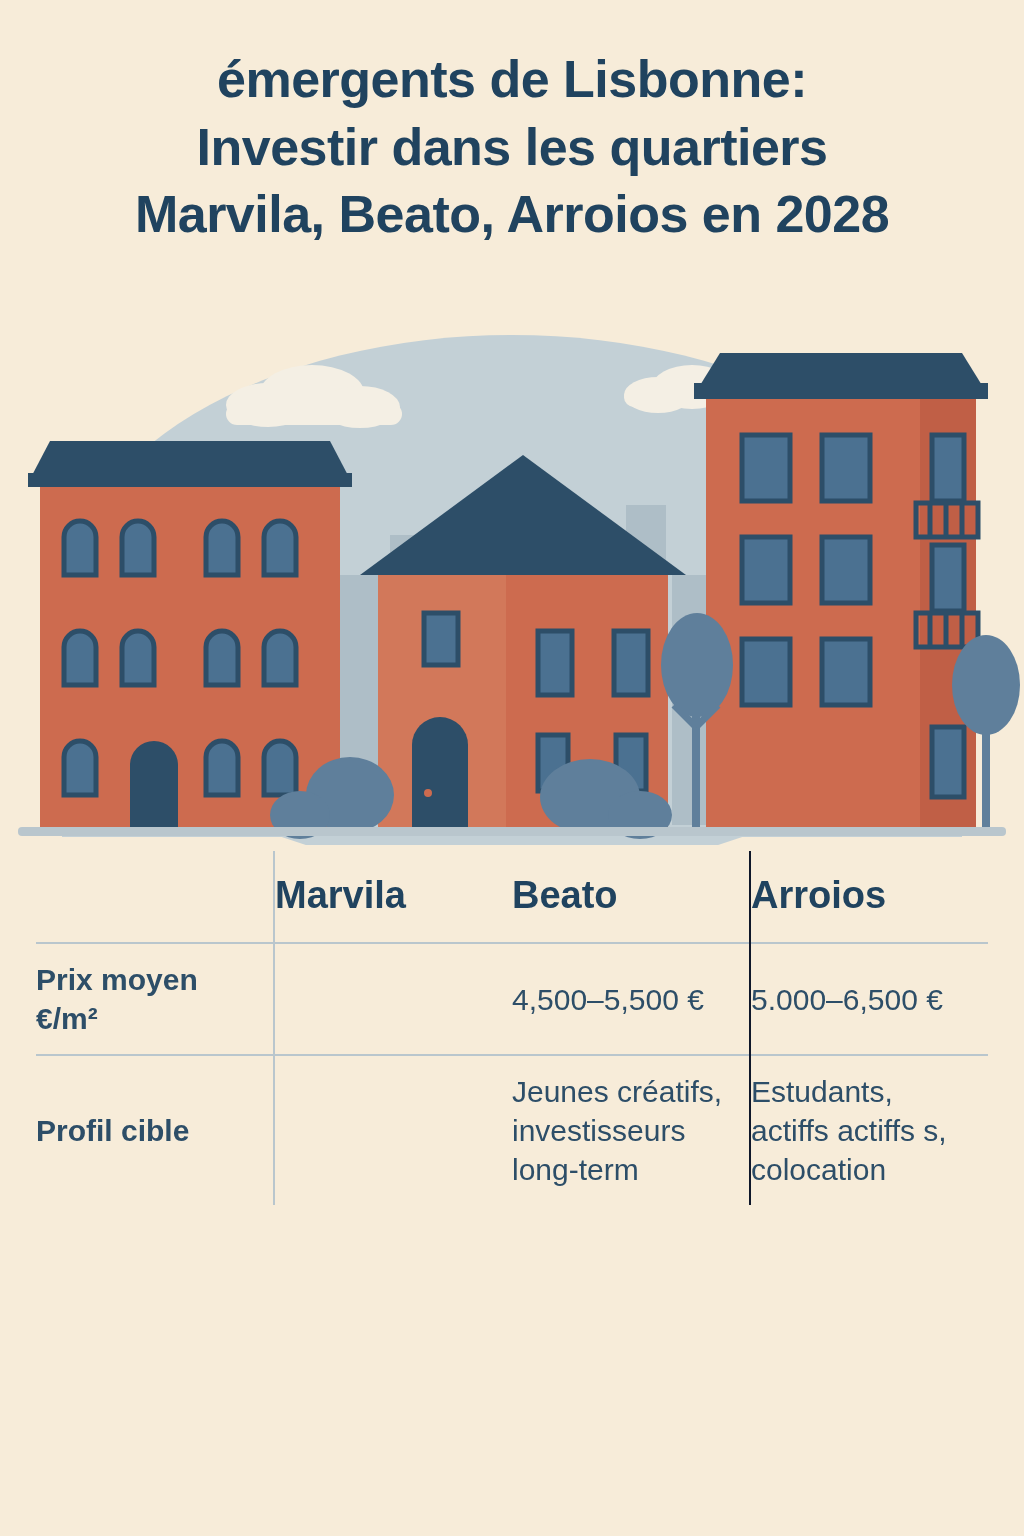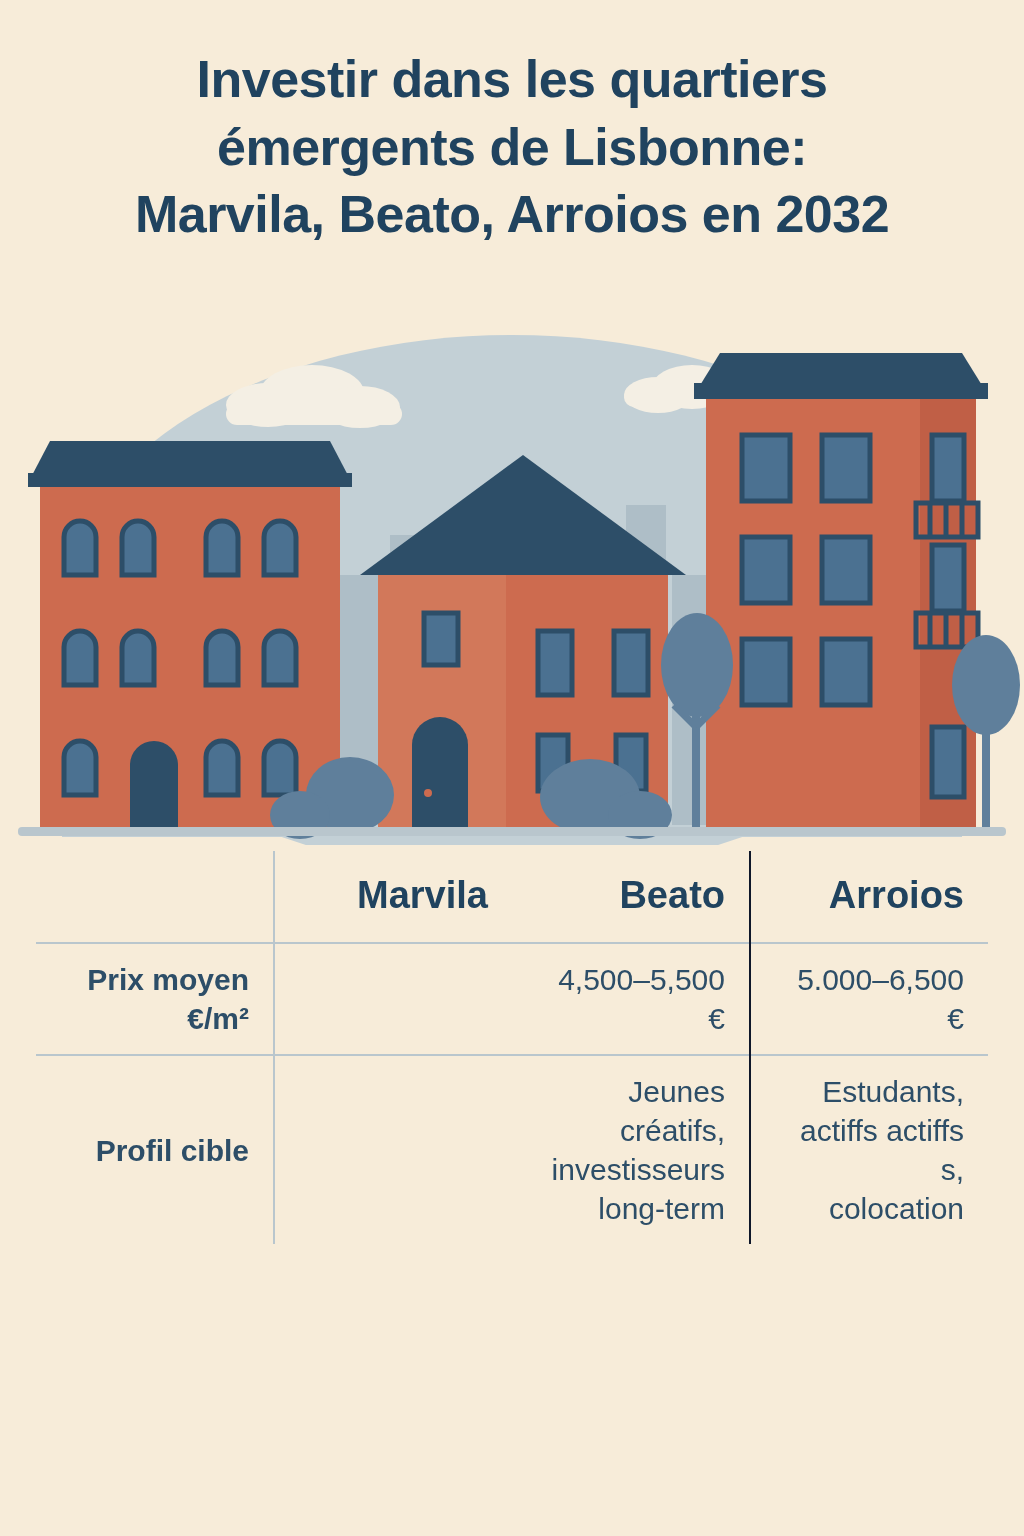--- a/index.html
+++ b/index.html
@@ -50,23 +50,23 @@
     padding: 0 36px;
     margin-top: 6px;
   }
   table.compare {
     width: 100%;
     border-collapse: collapse;
     table-layout: fixed;
   }
   table.compare th,
   table.compare td {
-    text-align: right;
+    text-align: left;
     vertical-align: middle;
-    padding: 16px 24px;
+    padding: 16px 0;
     font-size: 30px;
     line-height: 1.30;
     color: #2d4e68;
   }
   table.compare th {
     font-size: 38px;
     font-weight: bold;
     color: #20435f;
     padding-top: 20px;
     padding-bottom: 22px;
@@ -90,23 +90,23 @@
     border-right: 2px solid #0f172a;
   }
   .cell-multiline { display: block; }
 </style>
 </head>
 <body>
 
 <div class="page">
 
   <div class="title">
+    <span class="line">émergents de Lisbonne:</span>
     <span class="line">Investir dans les quartiers</span>
-    <span class="line">émergents de Lisbonne:</span>
-    <span class="line">Marvila, Beato, Arroios en 2032</span>
+    <span class="line">Marvila, Beato, Arroios en 2028</span>
   </div>
 
   <div class="illustration">
     <svg width="1024" height="570" viewBox="0 0 1024 570" xmlns="http://www.w3.org/2000/svg" aria-hidden="true">
 
       <g>
         <ellipse cx="512" cy="330" rx="450" ry="270" fill="#c3d0d6"></ellipse>
         <rect x="62" y="330" width="900" height="232" fill="#c3d0d6"></rect>
       </g>
 

